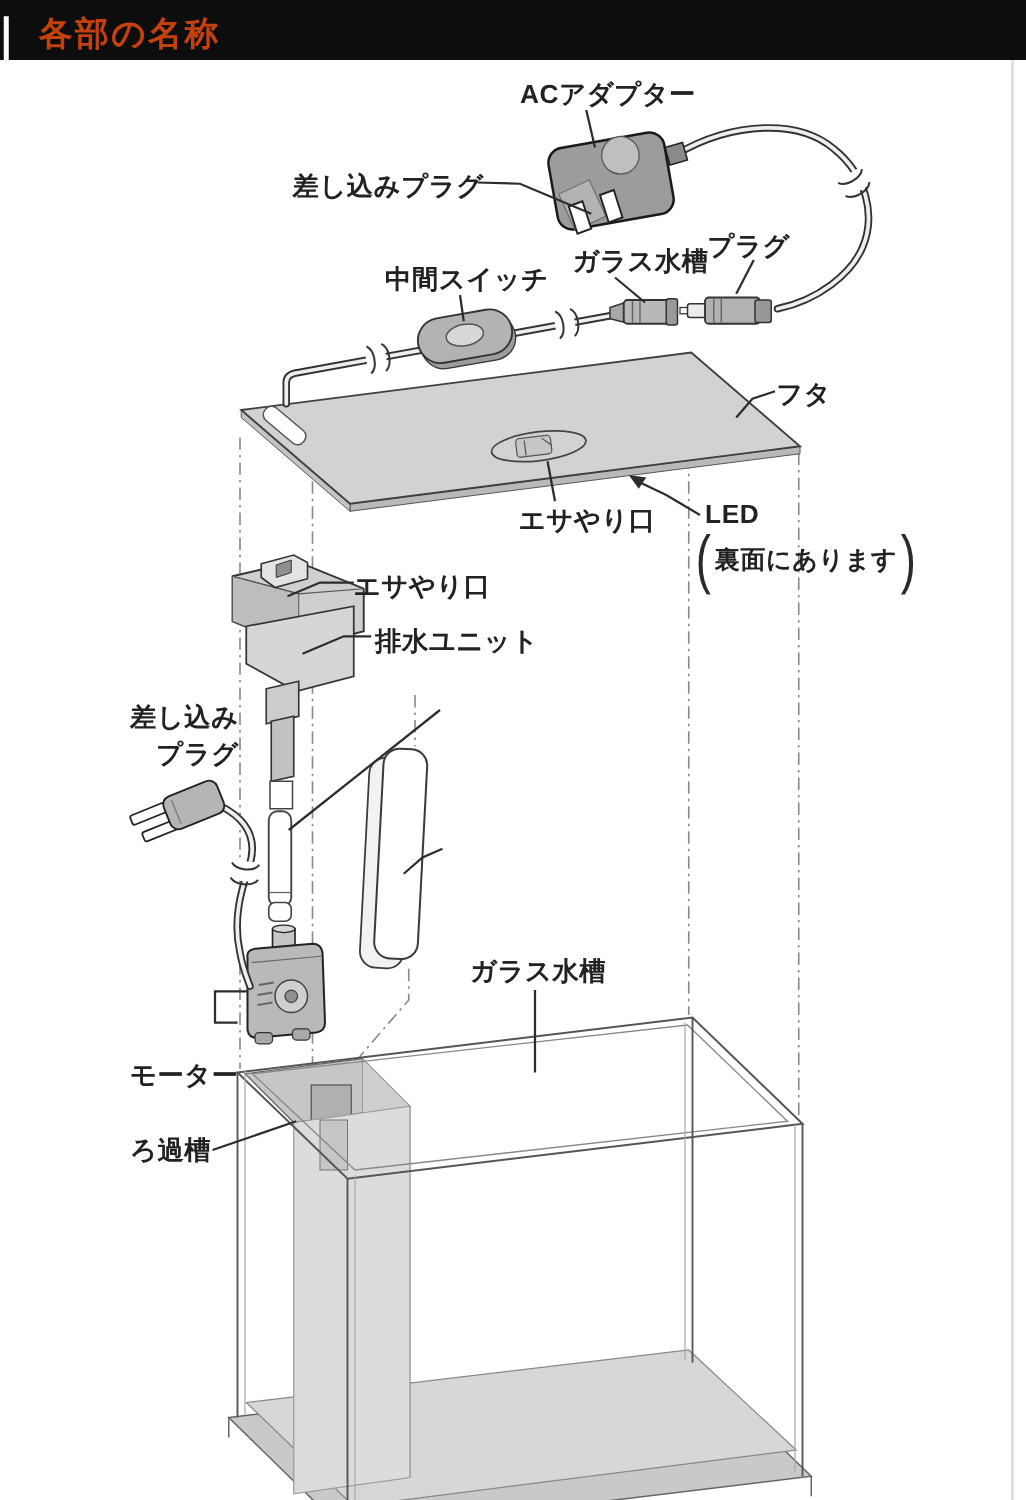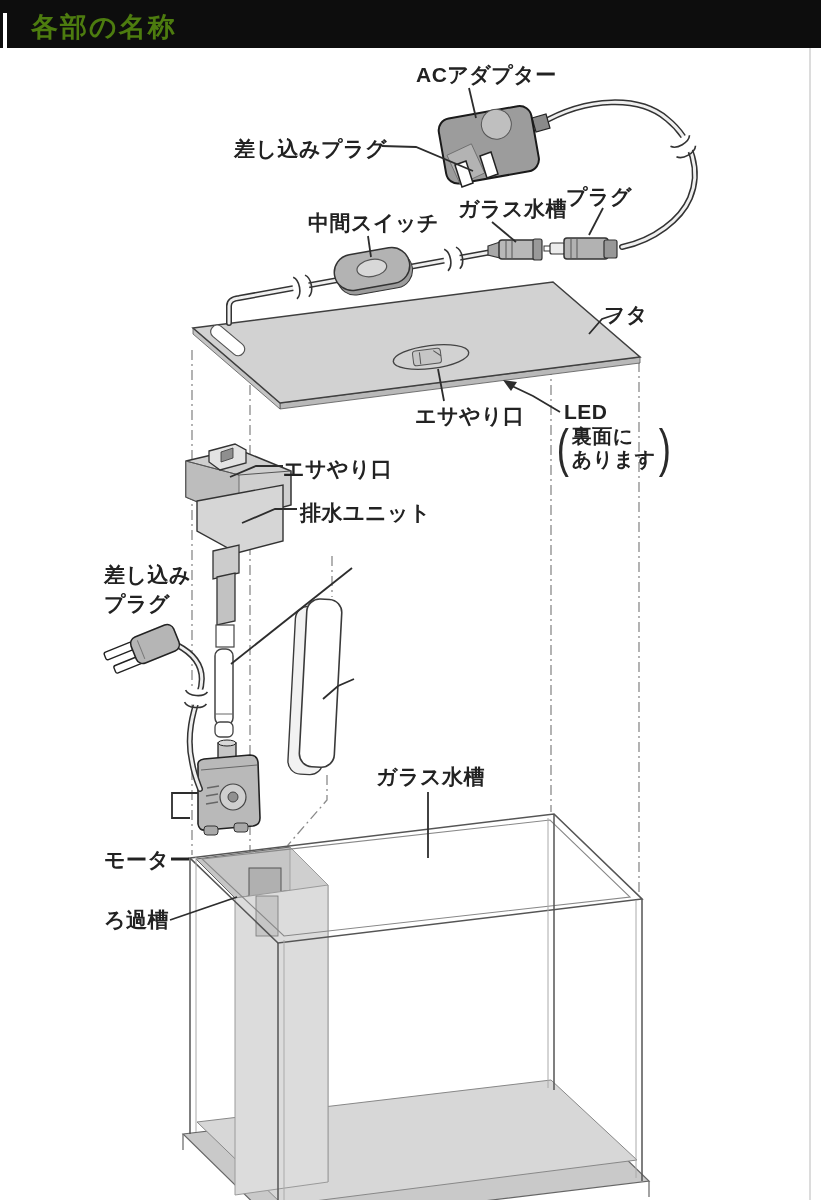--- a/index.html
+++ b/index.html
@@ -1,27 +1,27 @@
 <!DOCTYPE html>
 <html><head>
 <meta charset="utf-8">
 <style>
   html,body{margin:0;padding:0;background:#ffffff;}
   .page{position:relative;width:821px;height:1200px;background:#fff;overflow:hidden;
         font-family:"Liberation Sans","DejaVu Sans",sans-serif;margin:0 auto;}
   .header{position:absolute;left:0;top:0;width:821px;height:48px;background:#0d0d0d;}
   .header-accent{position:absolute;left:3px;top:13px;width:4px;height:35px;background:#ffffff;}
-  .header-title{position:absolute;left:31px;top:9px;font-size:27px;font-weight:700;color:#4d7c0f;
+  .header-title{position:absolute;left:31px;top:9px;font-size:27px;font-weight:700;color:#c2410c;
                 letter-spacing:2px;white-space:nowrap;}
   .diagram-svg{position:absolute;left:0;top:0;}
   .lbl{position:absolute;font-size:21px;font-weight:700;color:#222222;white-space:nowrap;
        letter-spacing:0.5px;z-index:5;}
-  .lbl.two-line{line-height:29px;}
+  .lbl.two-line{line-height:29px;text-align:right;}
   .led-note{display:flex;align-items:center;}
-  .note-col{display:flex;flex-direction:column;}
+  .note-col{display:flex;flex-direction:row;}
   .note-line{font-size:20px;line-height:23px;font-weight:700;}
   .paren{font-size:52px;font-weight:400;line-height:48px;transform:scaleX(0.7);color:#2a2a2a;}
   .edge-line{position:absolute;left:809px;top:48px;width:2px;height:1152px;background:#dcdcdc;}
 </style>
 </head>
 <body>
 
 <div class="page">
 
   <div class="header">
@@ -211,21 +211,21 @@
       <path d="M170,920 L237,897"></path>
     </g>
     <polygon points="503,380 517,382 511,391" fill="#2d2d2d"></polygon>
   </svg>
 
   <div class="lbl" style="left:416px;top:61px">ACアダプター</div>
   <div class="lbl" style="left:234px;top:135px">差し込みプラグ</div>
   <div class="lbl" style="left:308px;top:209px">中間スイッチ</div>
   <div class="lbl" style="left:458px;top:195px">ガラス水槽</div>
   <div class="lbl" style="left:566px;top:183px">プラグ</div>
-  <div class="lbl" style="left:604px;top:301px">フタ</div>
+  <div class="lbl" style="left:621px;top:301px">フタ</div>
   <div class="lbl" style="left:415px;top:402px">エサやり口</div>
   <div class="lbl" style="left:564px;top:400px">LED</div>
   <div class="lbl led-note" style="left:554px;top:424px">
     <span class="paren">(</span>
     <span class="note-col">
       <span class="note-line">裏面に</span>
       <span class="note-line">あります</span>
     </span>
     <span class="paren">)</span>
   </div>

